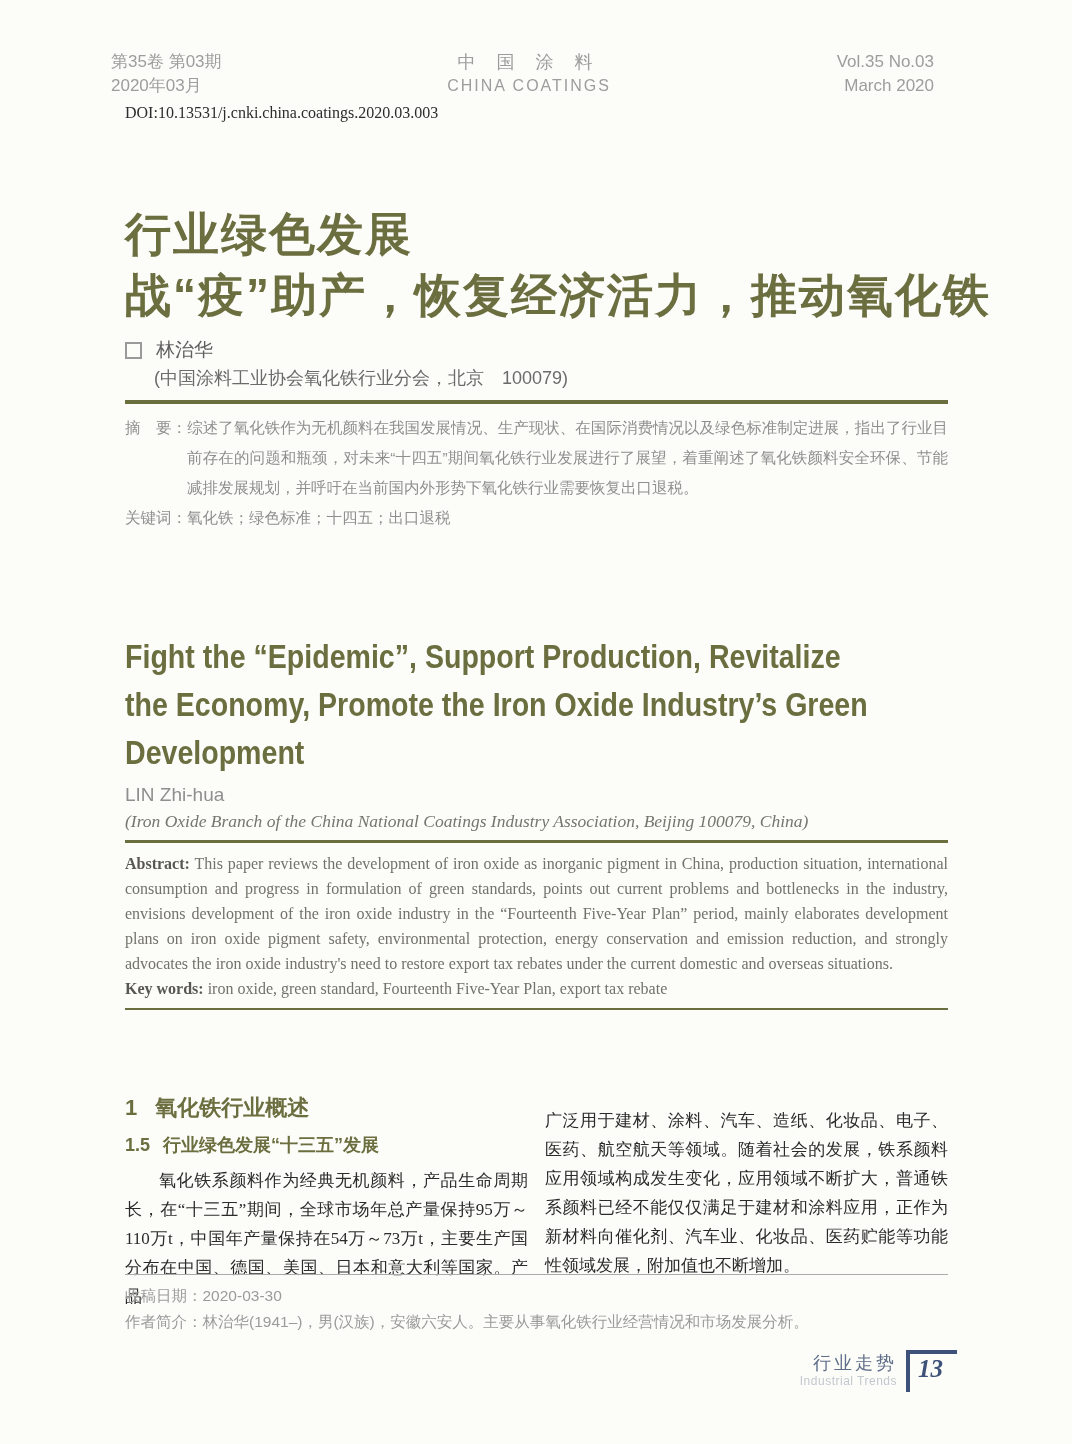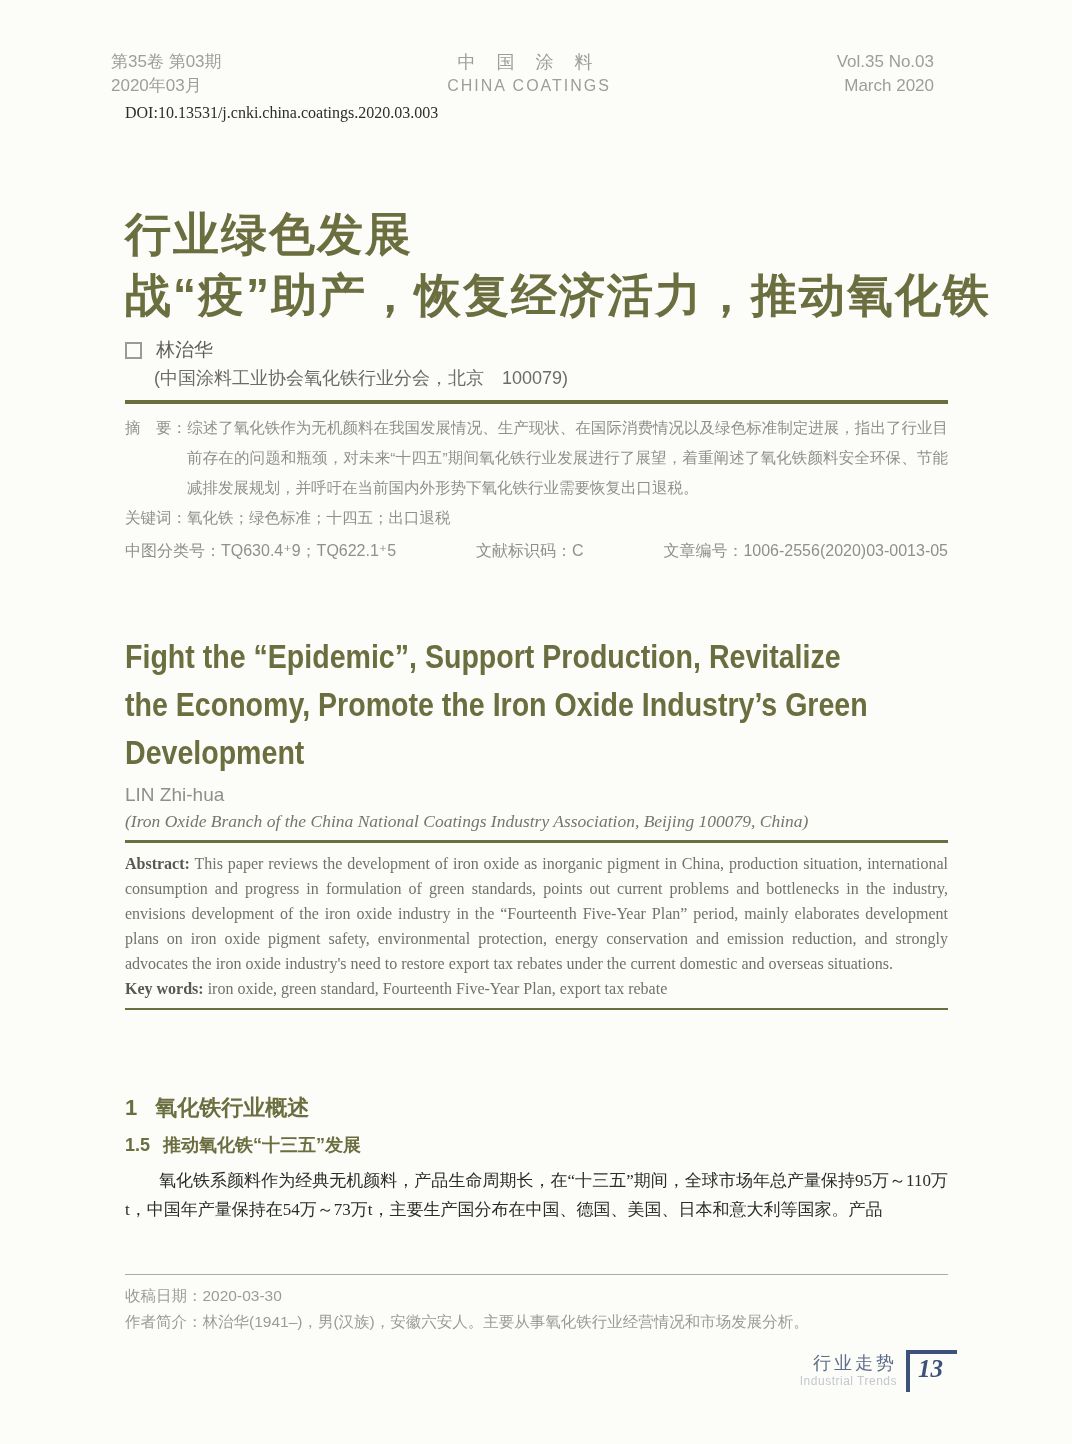--- a/index.html
+++ b/index.html
@@ -97,25 +97,20 @@
     <div class="author-row">
       <span class="author-square"></span>
       <span>林治华</span>
     </div>
     <div class="affil-cn">(中国涂料工业协会氧化铁行业分会，北京　100079)</div>
     <div class="rule-thick"></div>
     <div class="abs">
       <div class="hang"><span>摘　要：</span><span>综述了氧化铁作为无机颜料在我国发展情况、生产现状、在国际消费情况以及绿色标准制定进展，指出了行业目前存在的问题和瓶颈，对未来“十四五”期间氧化铁行业发展进行了展望，着重阐述了氧化铁颜料安全环保、节能减排发展规划，并呼吁在当前国内外形势下氧化铁行业需要恢复出口退税。</span></div>
       <div class="hang"><span>关键词：</span><span>氧化铁；绿色标准；十四五；出口退税</span></div>
     </div>
-    <div class="clc-row">
-      <span><span>中图分类号：</span><span>TQ630.4⁺9；TQ622.1⁺5</span></span>
-      <span><span>文献标识码：</span><span>C</span></span>
-      <span><span>文章编号：</span><span>1006-2556(2020)03-0013-05</span></span>
-    </div>
   </div>
 
   <div class="block-en">
     <div class="title-en-line">Fight the “Epidemic”, Support Production, Revitalize</div>
     <div class="title-en-line">the Economy, Promote the Iron Oxide Industry’s Green</div>
     <div class="title-en-line">Development</div>
     <div class="author-en">LIN Zhi-hua</div>
     <div class="affil-en">(Iron Oxide Branch of the China National Coatings Industry Association, Beijing 100079, China)</div>
     <div class="rule-med"></div>
     <div class="abs-en"><strong>Abstract:</strong><span> This paper reviews the development of iron oxide as inorganic pigment in China, production situation, international consumption and progress in formulation of green standards, points out current problems and bottlenecks in the industry, envisions development of the iron oxide industry in the “Fourteenth Five-Year Plan” period, mainly elaborates development plans on iron oxide pigment safety, environmental protection, energy conservation and emission reduction, and strongly advocates the iron oxide industry's need to restore export tax rebates under the current domestic and overseas situations.</span></div>
@@ -124,23 +119,26 @@
   </div>
 
   <div class="body-cols">
     <div class="col">
       <div class="h-sec">
         <span>1</span>
         <span>氧化铁行业概述</span>
       </div>
       <div class="h-sub">
         <span>1.5</span>
-        <span>推动氧化铁“十三五”发展</span>
+        <span>行业绿色发展“十三五”发展</span>
       </div>
       <p class="body-p indent">氧化铁系颜料作为经典无机颜料，产品生命周期长，在“十三五”期间，全球市场年总产量保持95万～110万t，中国年产量保持在54万～73万t，主要生产国分布在中国、德国、美国、日本和意大利等国家。产品</p>
+    </div>
+    <div class="col col-right">
+      <p class="body-p">广泛用于建材、涂料、汽车、造纸、化妆品、电子、医药、航空航天等领域。随着社会的发展，铁系颜料应用领域构成发生变化，应用领域不断扩大，普通铁系颜料已经不能仅仅满足于建材和涂料应用，正作为新材料向催化剂、汽车业、化妆品、医药贮能等功能性领域发展，附加值也不断增加。</p>
     </div>
   </div>
 
   <div class="footnote">
     <div><span>收稿日期：</span><span>2020-03-30</span></div>
     <div><span>作者简介：</span><span>林治华(1941–)，男(汉族)，安徽六安人。主要从事氧化铁行业经营情况和市场发展分析。</span></div>
   </div>
 
   <div class="folio">
     <div class="folio-labels">

